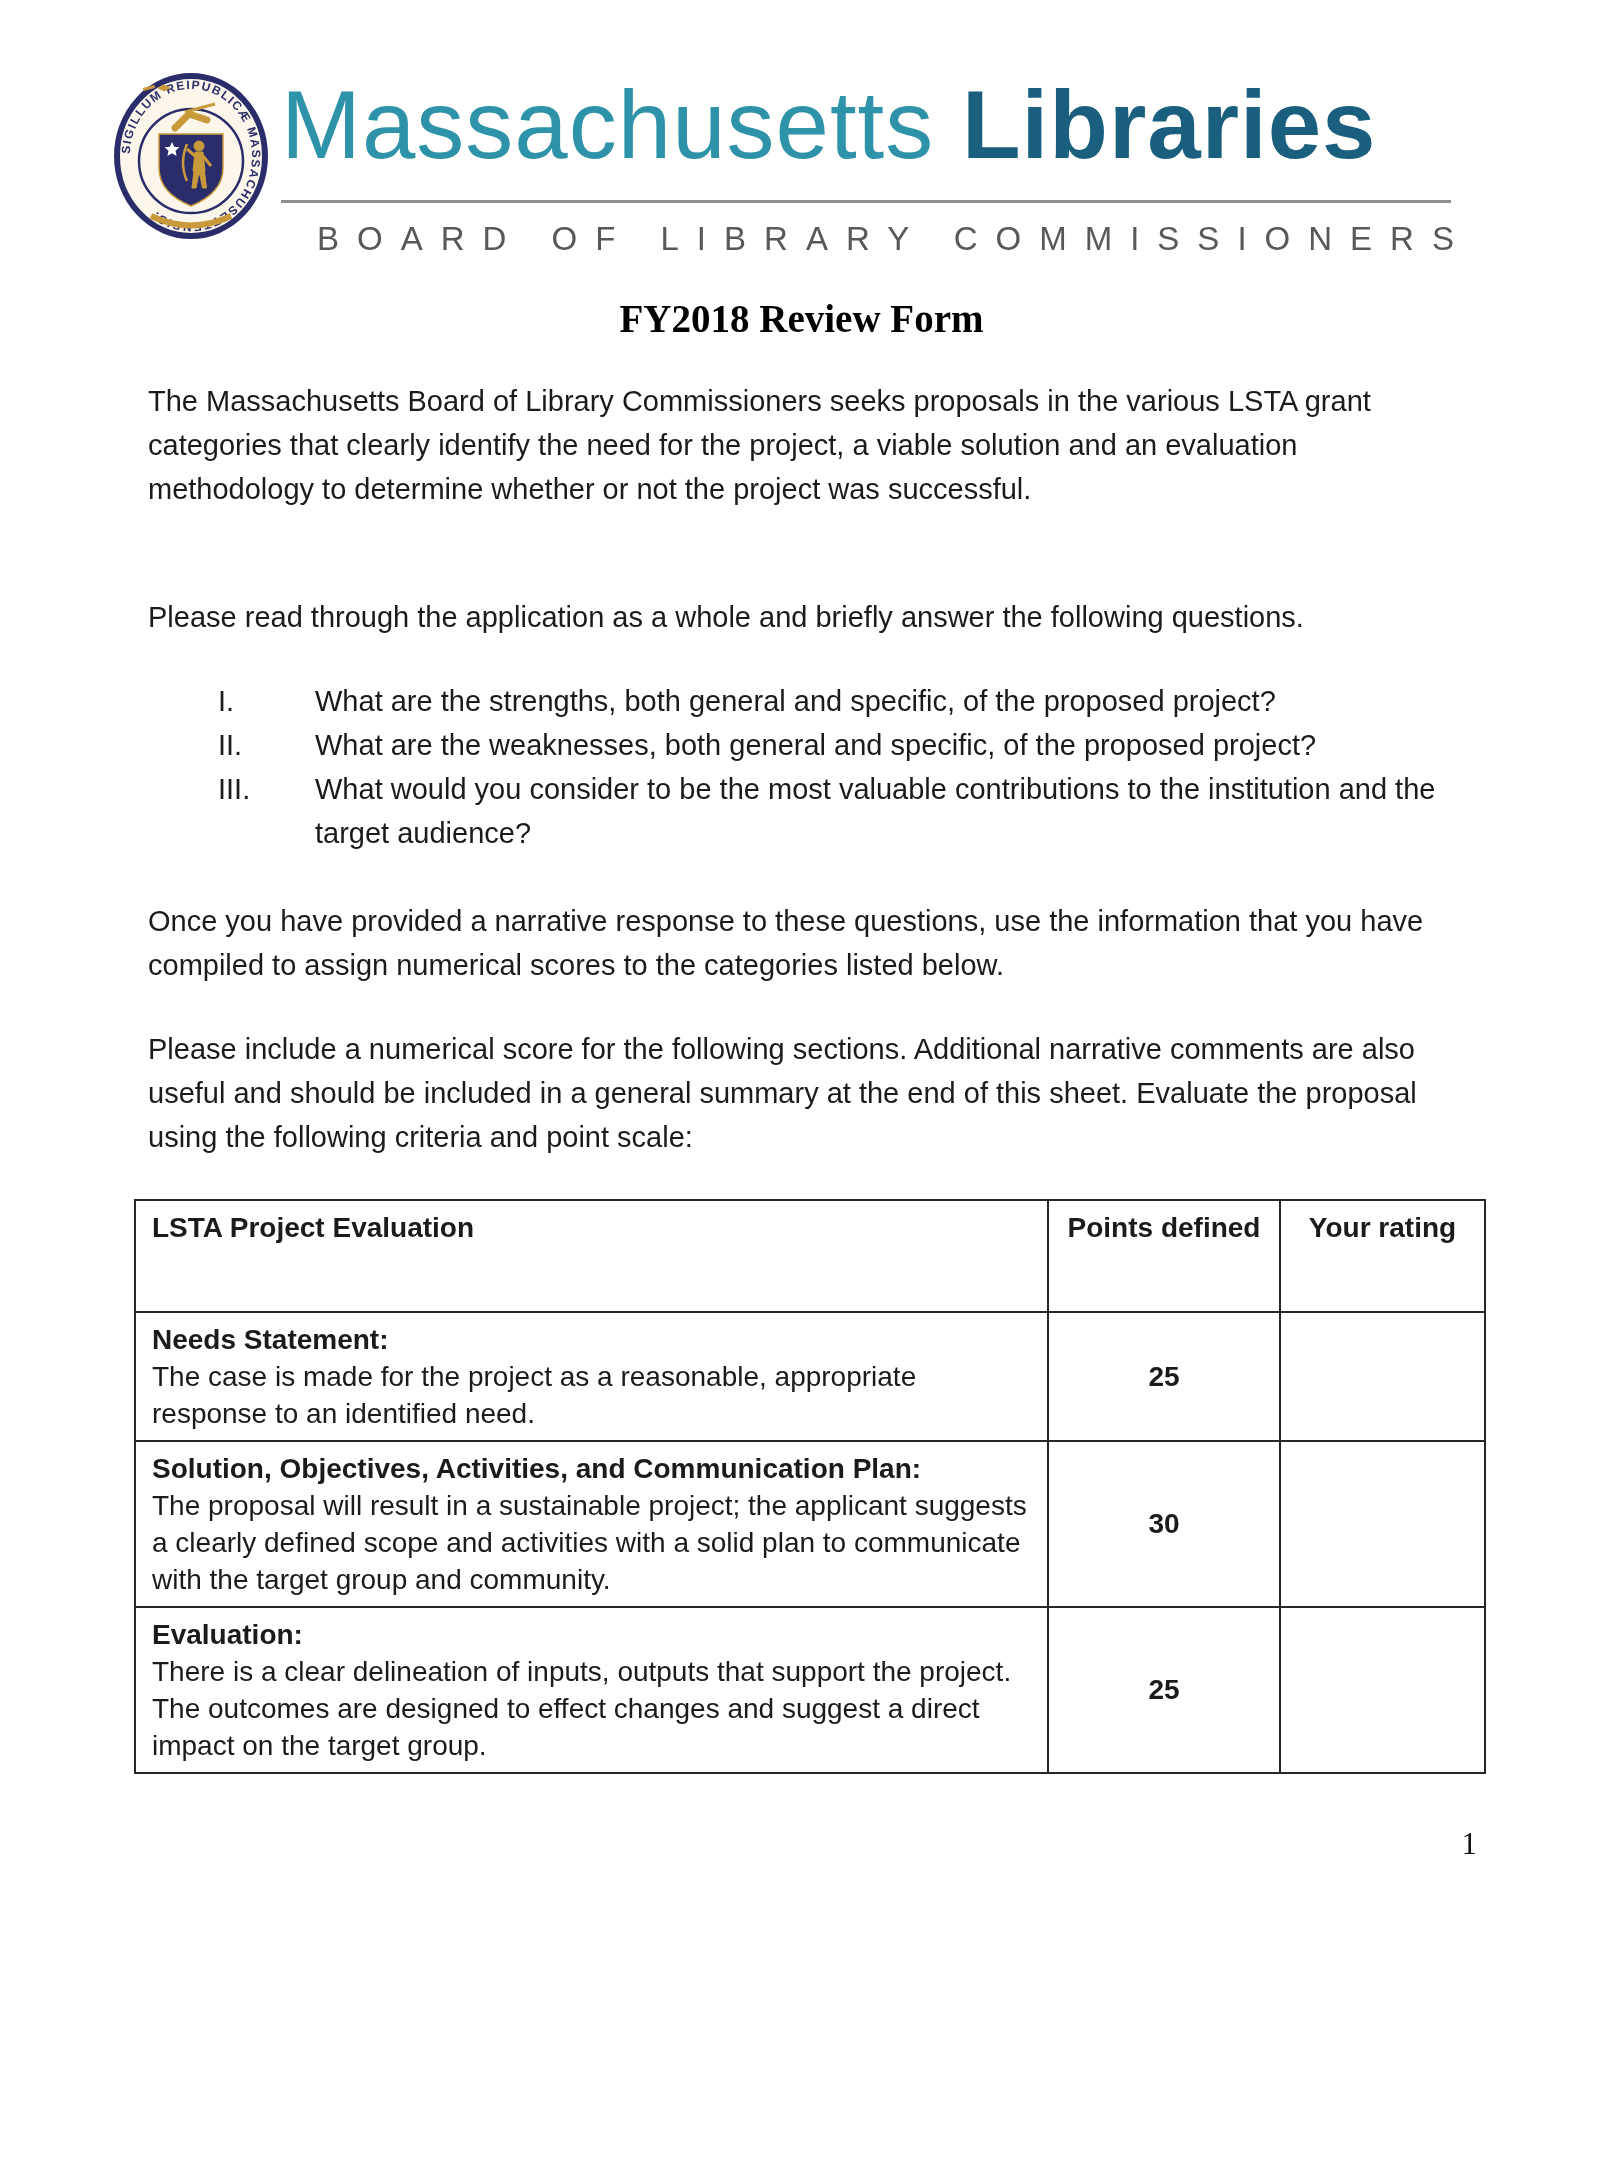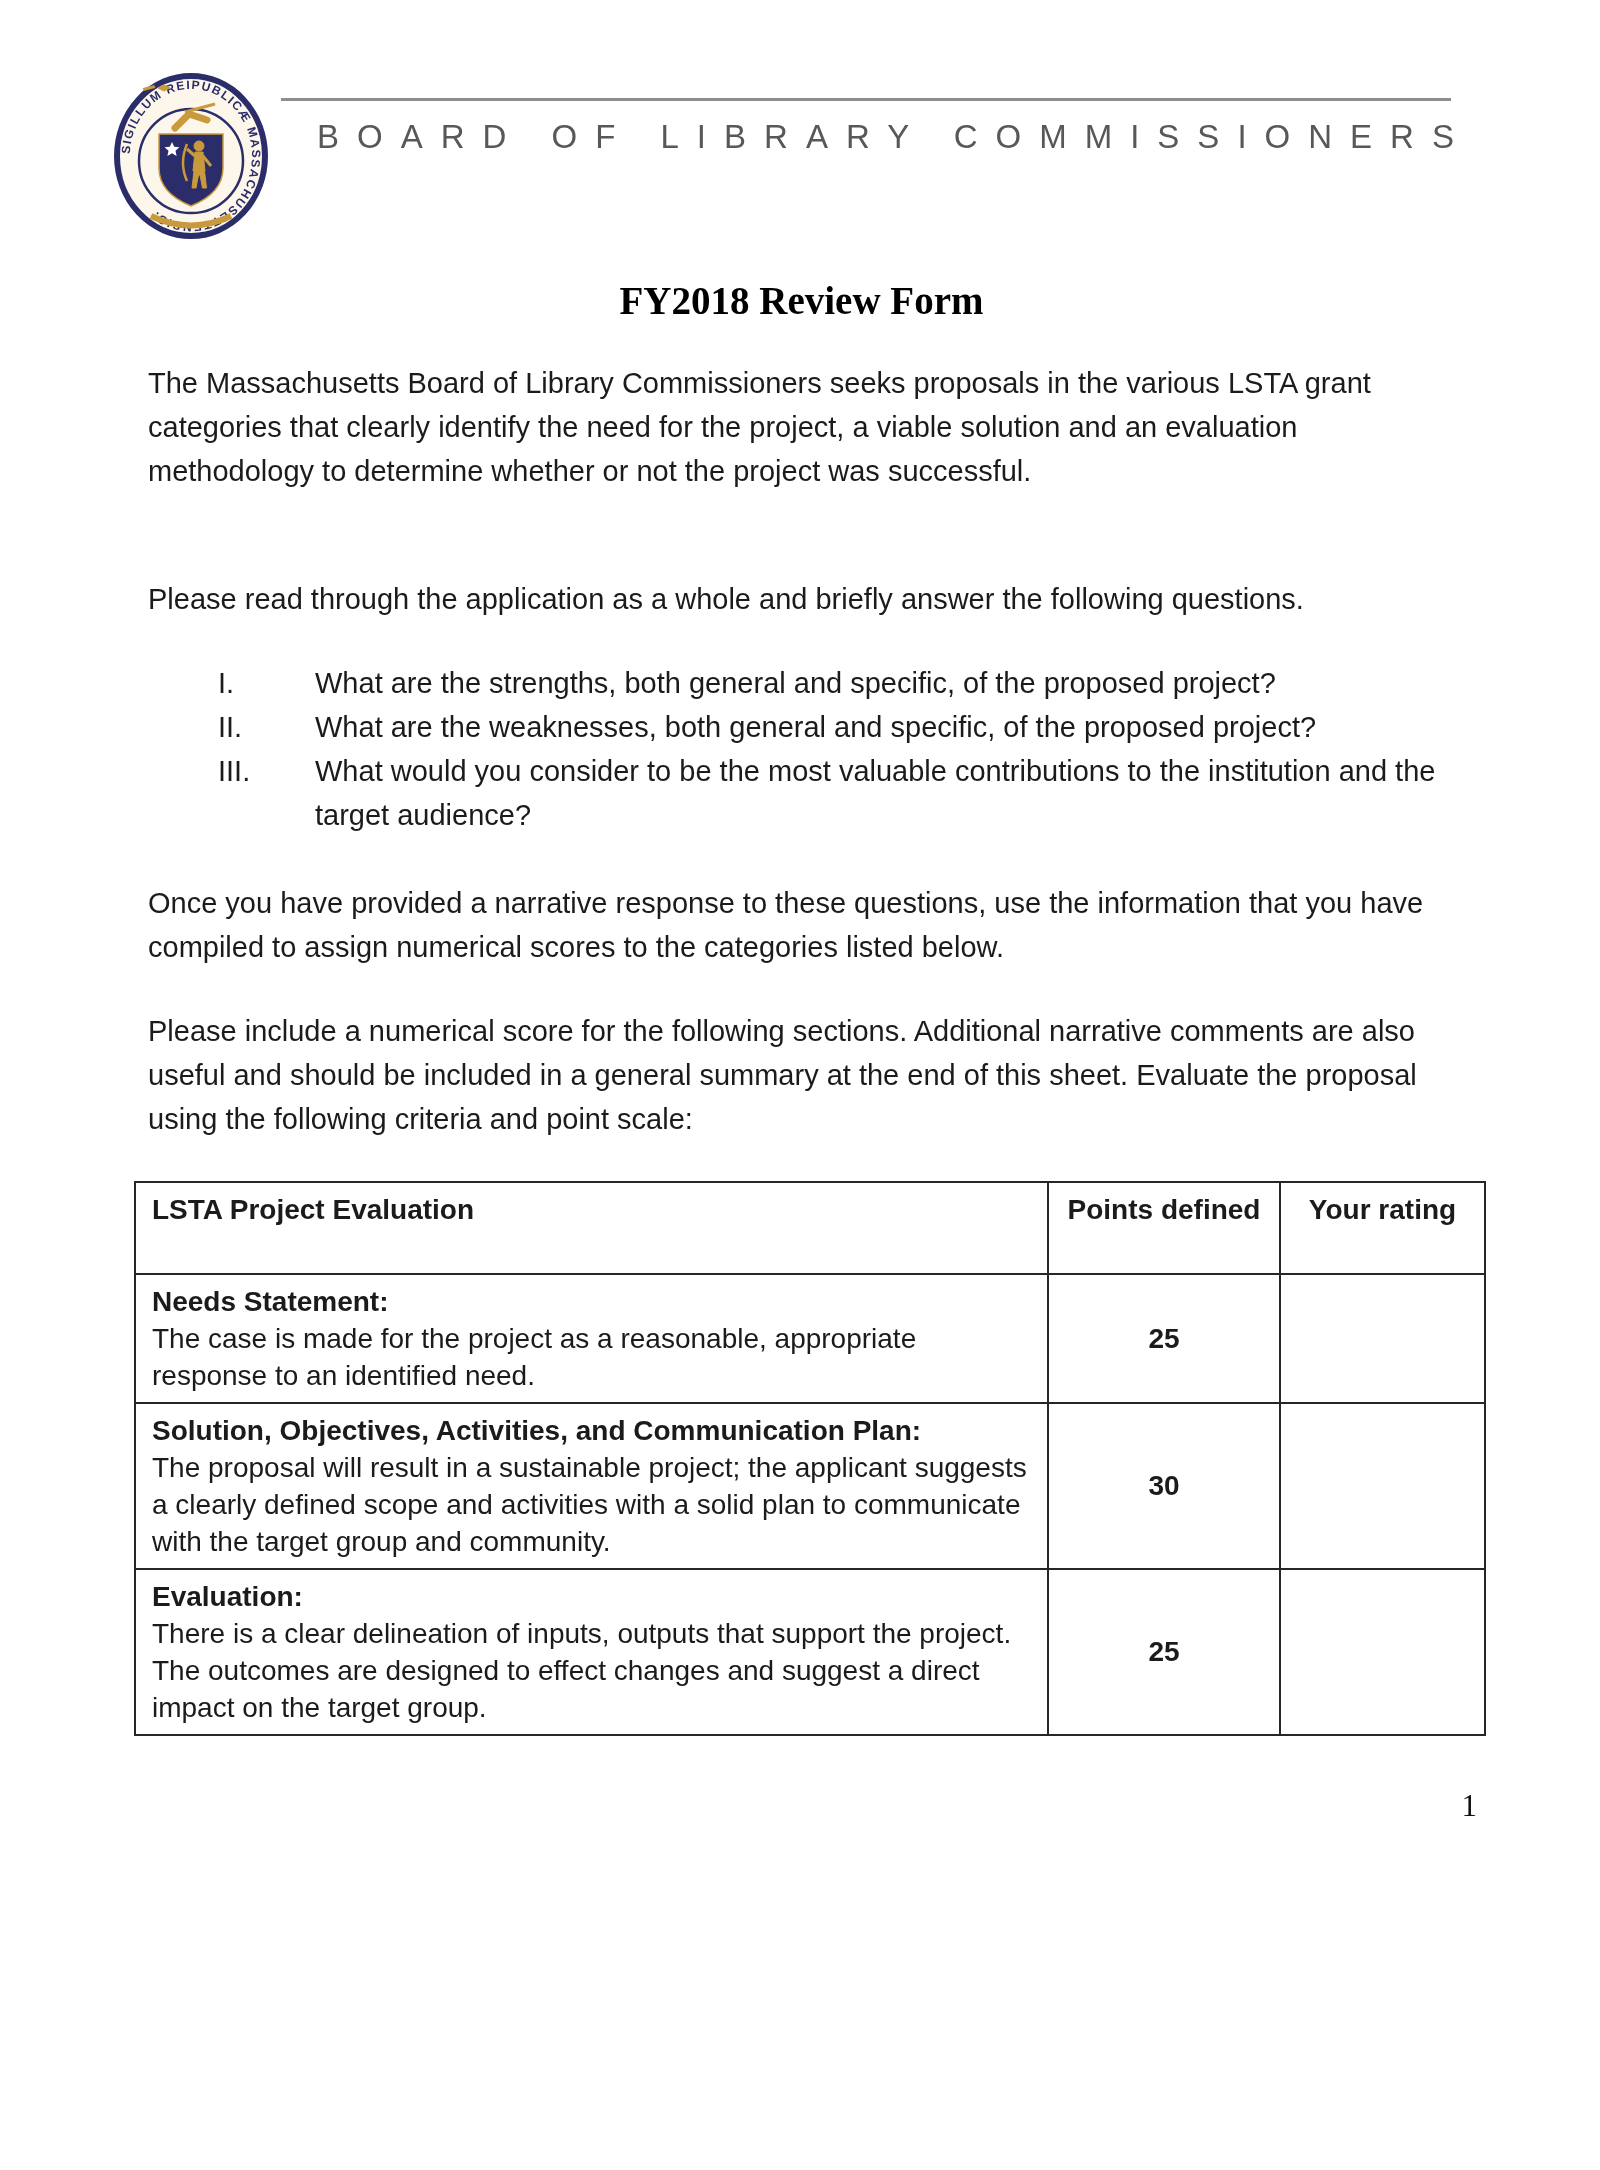--- a/index.html
+++ b/index.html
@@ -67,21 +67,21 @@
   }
   .score-table col.c1{width:913px;}
   .score-table col.c2{width:232px;}
   .score-table col.c3{width:205px;}
   .score-table th,.score-table td{
     border:2px solid var(--border-ink);
     font-size:28px;line-height:37px;
     padding:8px 16px;
     vertical-align:top;
   }
-  .score-table thead th{font-weight:700;text-align:left;height:92px;}
+  .score-table thead th{font-weight:700;text-align:left;height:112px;}
   .score-table thead th.center{text-align:center;}
   .row-title{font-weight:700;}
   td.points{font-weight:700;text-align:center;vertical-align:middle;}
   td.rating{vertical-align:middle;}
   
   .page-number{
     margin-top:52px;margin-right:-22px;
     text-align:right;
     font-family:"Liberation Serif", serif;
     font-size:31px;color:#111;
@@ -118,20 +118,24 @@
           <path d="M82 80 h8 l2 19 h-12 z"></path>
           <path d="M81 99 l-2 17 h4 l2.5 -13 h1.5 l2.5 13 h4 l-2 -17 z"></path>
           <path d="M74 72 q-8 19 0 37" fill="none" stroke-width="2.5"></path>
           <path d="M82 84 l-8 -7 M90 84 l8 10" fill="none" stroke-width="3"></path>
         </g>
       </g>
       <path d="M38 144 q40 19 80 0" stroke="#C99A3C" stroke-width="6" fill="none"></path>
     </svg>
 
     <div class="brand">
+      <div class="wordmark">
+        <span class="light">Massachusetts</span>
+        <span class="bold">Libraries</span>
+      </div>
       <div class="brand-divider"></div>
       <div class="board-line">BOARD OF LIBRARY COMMISSIONERS</div>
     </div>
   </header>
 
   <div class="doc-title second">FY2018 Review Form</div>
 
   <p class="body-text p1">The Massachusetts Board of Library Commissioners seeks proposals in the various LSTA grant categories that clearly identify the need for the project, a viable solution and an evaluation methodology  to determine whether or not the project was successful.</p>
   <p class="body-text p2">Please read through the application as a whole and briefly answer the following questions.</p>
 

